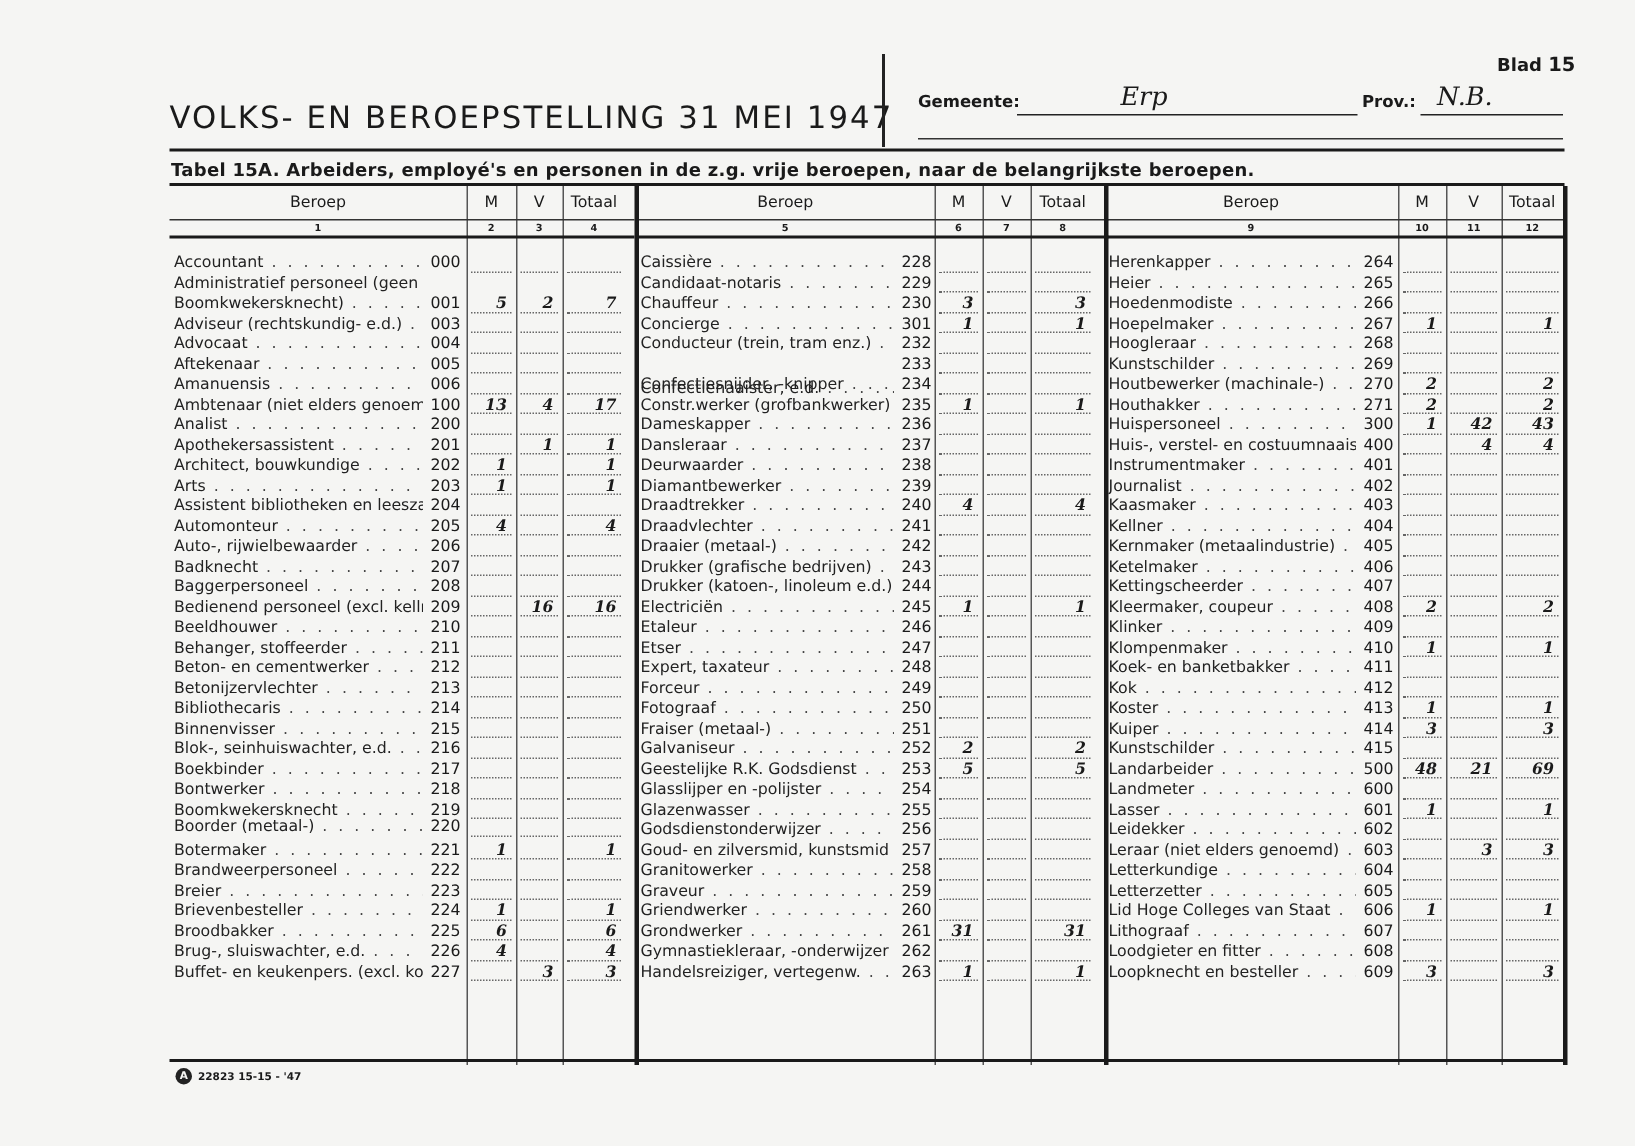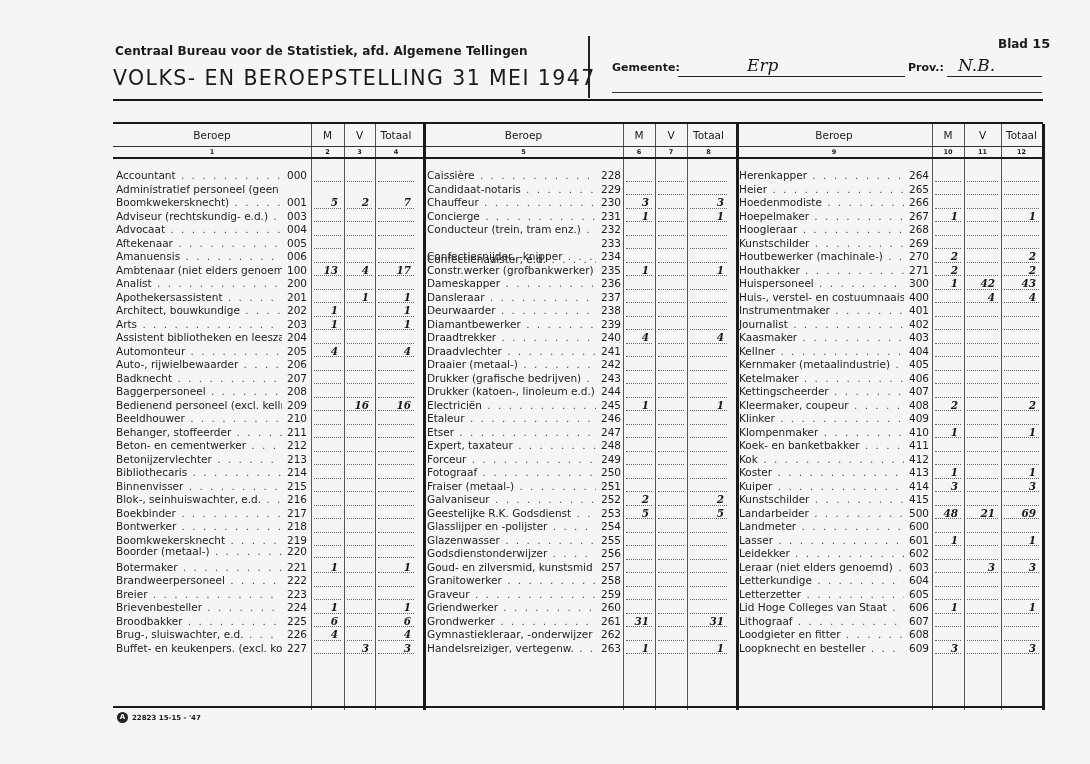--- a/index.html
+++ b/index.html
@@ -45,38 +45,38 @@
          font-family: "DejaVu Serif", serif; font-style: italic; font-weight: bold; font-size: 10.5px; line-height: 13px; padding-right: 3px; box-sizing: border-box; }
 
   .rule-bottom { position: absolute; left: 113px; top: 706px; width: 930px; height: 2px; background: #1a1a1a; }
   .footer { position: absolute; left: 117px; top: 712px; font-size: 7px; font-weight: bold; display: flex; align-items: center; gap: 4px; }
   .logo { width: 11px; height: 11px; border-radius: 50%; background: #222; color: #f5f5f3; font-size: 7px; text-align: center; line-height: 11px; }
 </style>
 </head>
 <body>
 
 <div class="page">
-  <div class="agency">Centraal Bureau voor de Statistiek, afd. Algemene Tellingen</div>
   <div class="census-title">VOLKS- EN BEROEPSTELLING 31 MEI 1947</div>
   <div class="vsep"></div>
 
   <div class="blad">
     <span>Blad</span>
     <b>15</b>
   </div>
 
   <div class="gem-label">Gemeente:</div>
   <div class="gem-line"></div>
   <div class="gem-val">Erp</div>
   <div class="prov-label">Prov.:</div>
   <div class="prov-line"></div>
   <div class="prov-val">N.B.</div>
   <div class="gem-line2"></div>
 
   <div class="rule-top"></div>
+  <div class="tabel-title">Tabel 15A.  Arbeiders, employé's en personen in de z.g. vrije beroepen, naar de belangrijkste beroepen.</div>
   <div class="rule-tbl"></div>
 
   <div id="panels">
       <div class="panel p1">
         <div class="col-line" style="left: 198px;"></div>
         <div class="col-line" style="left: 231px;"></div>
         <div class="col-line" style="left: 262px;"></div>
         <div class="hdr">
           <div class="hcell" style="left: 0px; width: 198px;">Beroep</div>
           <div class="hcell" style="left: 198px; width: 33px;">M</div>
@@ -374,21 +374,21 @@
           </div>
           <div class="row" style="top: 27px;">
             <div class="beroep dots" style="width: 172px;">Chauffeur</div>
             <div class="code" style="right: 0px; left: 172px; width: 22px;">230</div>
             <div class="val" style="left: 202px; width: 26px;">3</div>
             <div class="val" style="left: 234px; width: 26px;"></div>
             <div class="val" style="left: 266px; width: 37px;">3</div>
           </div>
           <div class="row" style="top: 40.5px;">
             <div class="beroep dots" style="width: 172px;">Concierge</div>
-            <div class="code" style="right: 0px; left: 172px; width: 22px;">231</div>
+            <div class="code" style="right: 0px; left: 172px; width: 22px;">301</div>
             <div class="val" style="left: 202px; width: 26px;">1</div>
             <div class="val" style="left: 234px; width: 26px;"></div>
             <div class="val" style="left: 266px; width: 37px;">1</div>
           </div>
           <div class="row" style="top: 54px;">
             <div class="beroep dots" style="width: 172px;">Conducteur (trein, tram enz.)</div>
             <div class="code" style="right: 0px; left: 172px; width: 22px;">232</div>
             <div class="val" style="left: 202px; width: 26px;"></div>
             <div class="val" style="left: 234px; width: 26px;"></div>
             <div class="val" style="left: 266px; width: 37px;"></div>

